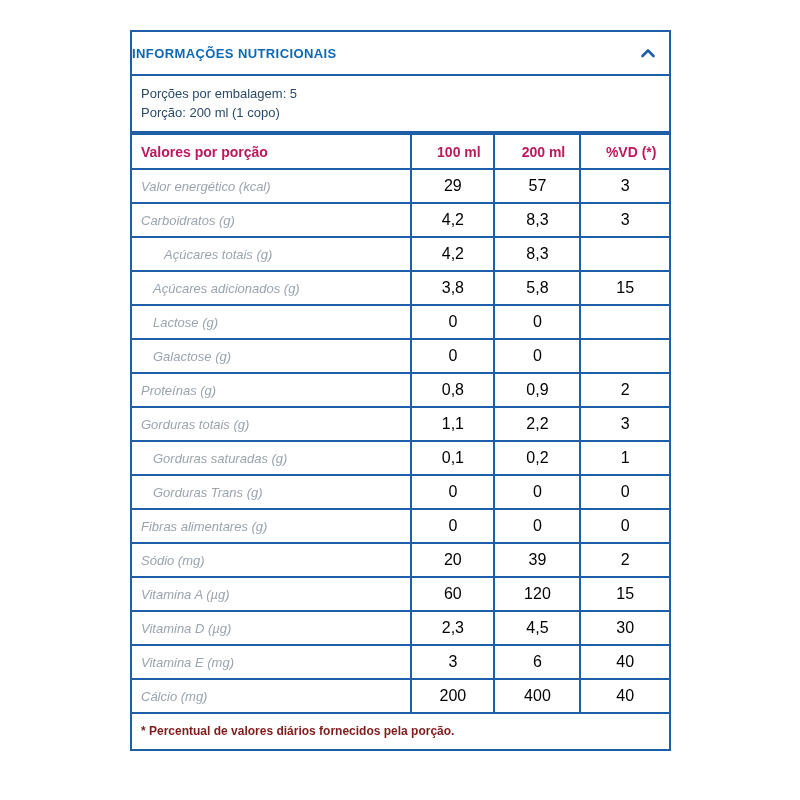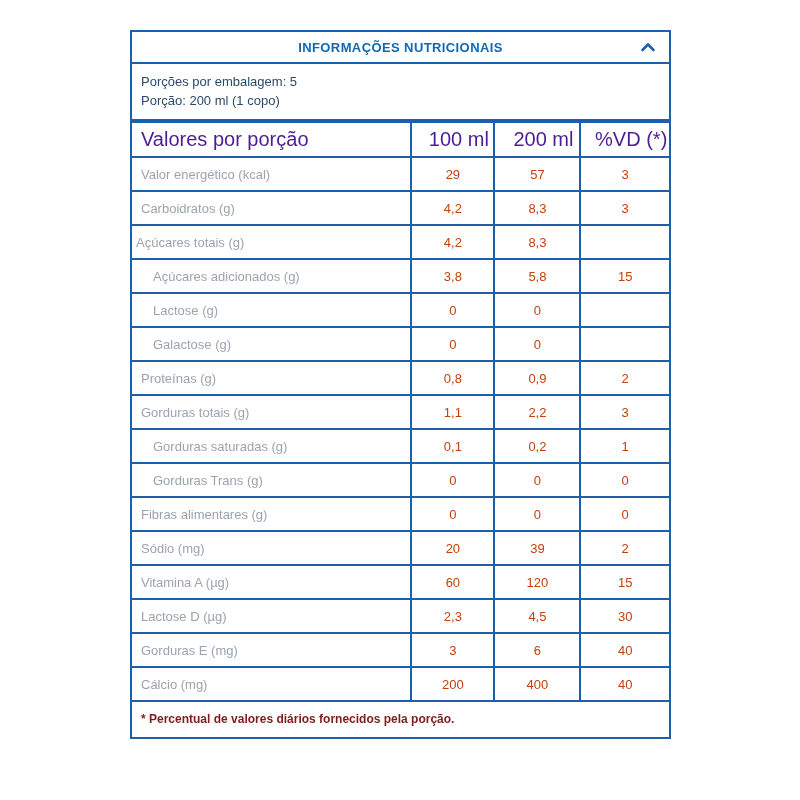--- a/index.html
+++ b/index.html
@@ -10,24 +10,24 @@
   }
   .panel {
     position: absolute;
     left: 130px; top: 30px;
     width: 541px;
     border: 2px solid #1f5fa9;
     background: #ffffff;
   }
   .panel-header {
     position: relative;
-    height: 32px;
+    height: 44px;
     display: flex;
     align-items: center;
-    justify-content: center;
+    justify-content: flex-start;
     border-bottom: 2px solid #1f5fa9;
     cursor: pointer;
   }
   .panel-title {
     color: #0e68b4;
     font-size: 13px;
     font-weight: bold;
     letter-spacing: 0.4px;
   }
   .chevron {
@@ -59,38 +59,39 @@
   th, td {
     border-bottom: 2px solid #1f5fa9;
     height: 34px;
     vertical-align: middle;
   }
   th:nth-child(n+2), td:nth-child(n+2) {
     border-left: 2px solid #1f5fa9;
     text-align: center;
   }
   th {
-    color: #4c1d95;
-    font-size: 20px;
-    font-weight: normal;
+    color: #be185d;
+    font-size: 14px;
+    font-weight: bold;
     text-align: left;
     padding-left: 9px;
   }
   th.num-h { padding-left: 12px; text-align: center; }
   td.label {
     color: #9ba4ae;
     font-size: 13px;
     text-align: left;
     padding-left: 9px;
-  }
-  td.label.indent-1 { padding-left: 4px; }
+    font-style: italic;
+  }
+  td.label.indent-1 { padding-left: 32px; }
   td.label.indent-2 { padding-left: 21px; }
   td.num {
-    color: #c2410c;
-    font-size: 13px;
+    color: #000000;
+    font-size: 16px;
   }
   .footnote {
     padding: 10px 9px 11px 9px;
     color: #7f1d1d;
     font-size: 12px;
     font-weight: bold;
   }
 </style>
 </head>
 <body>
@@ -199,27 +200,27 @@
           <td class="num">39</td>
           <td class="num">2</td>
         </tr>
         <tr>
           <td class="label indent-0">Vitamina A (µg)</td>
           <td class="num">60</td>
           <td class="num">120</td>
           <td class="num">15</td>
         </tr>
         <tr>
-          <td class="label indent-0">Lactose D (µg)</td>
+          <td class="label indent-0">Vitamina D (µg)</td>
           <td class="num">2,3</td>
           <td class="num">4,5</td>
           <td class="num">30</td>
         </tr>
         <tr>
-          <td class="label indent-0">Gorduras E (mg)</td>
+          <td class="label indent-0">Vitamina E (mg)</td>
           <td class="num">3</td>
           <td class="num">6</td>
           <td class="num">40</td>
         </tr>
         <tr>
           <td class="label indent-0">Cálcio (mg)</td>
           <td class="num">200</td>
           <td class="num">400</td>
           <td class="num">40</td>
         </tr>

